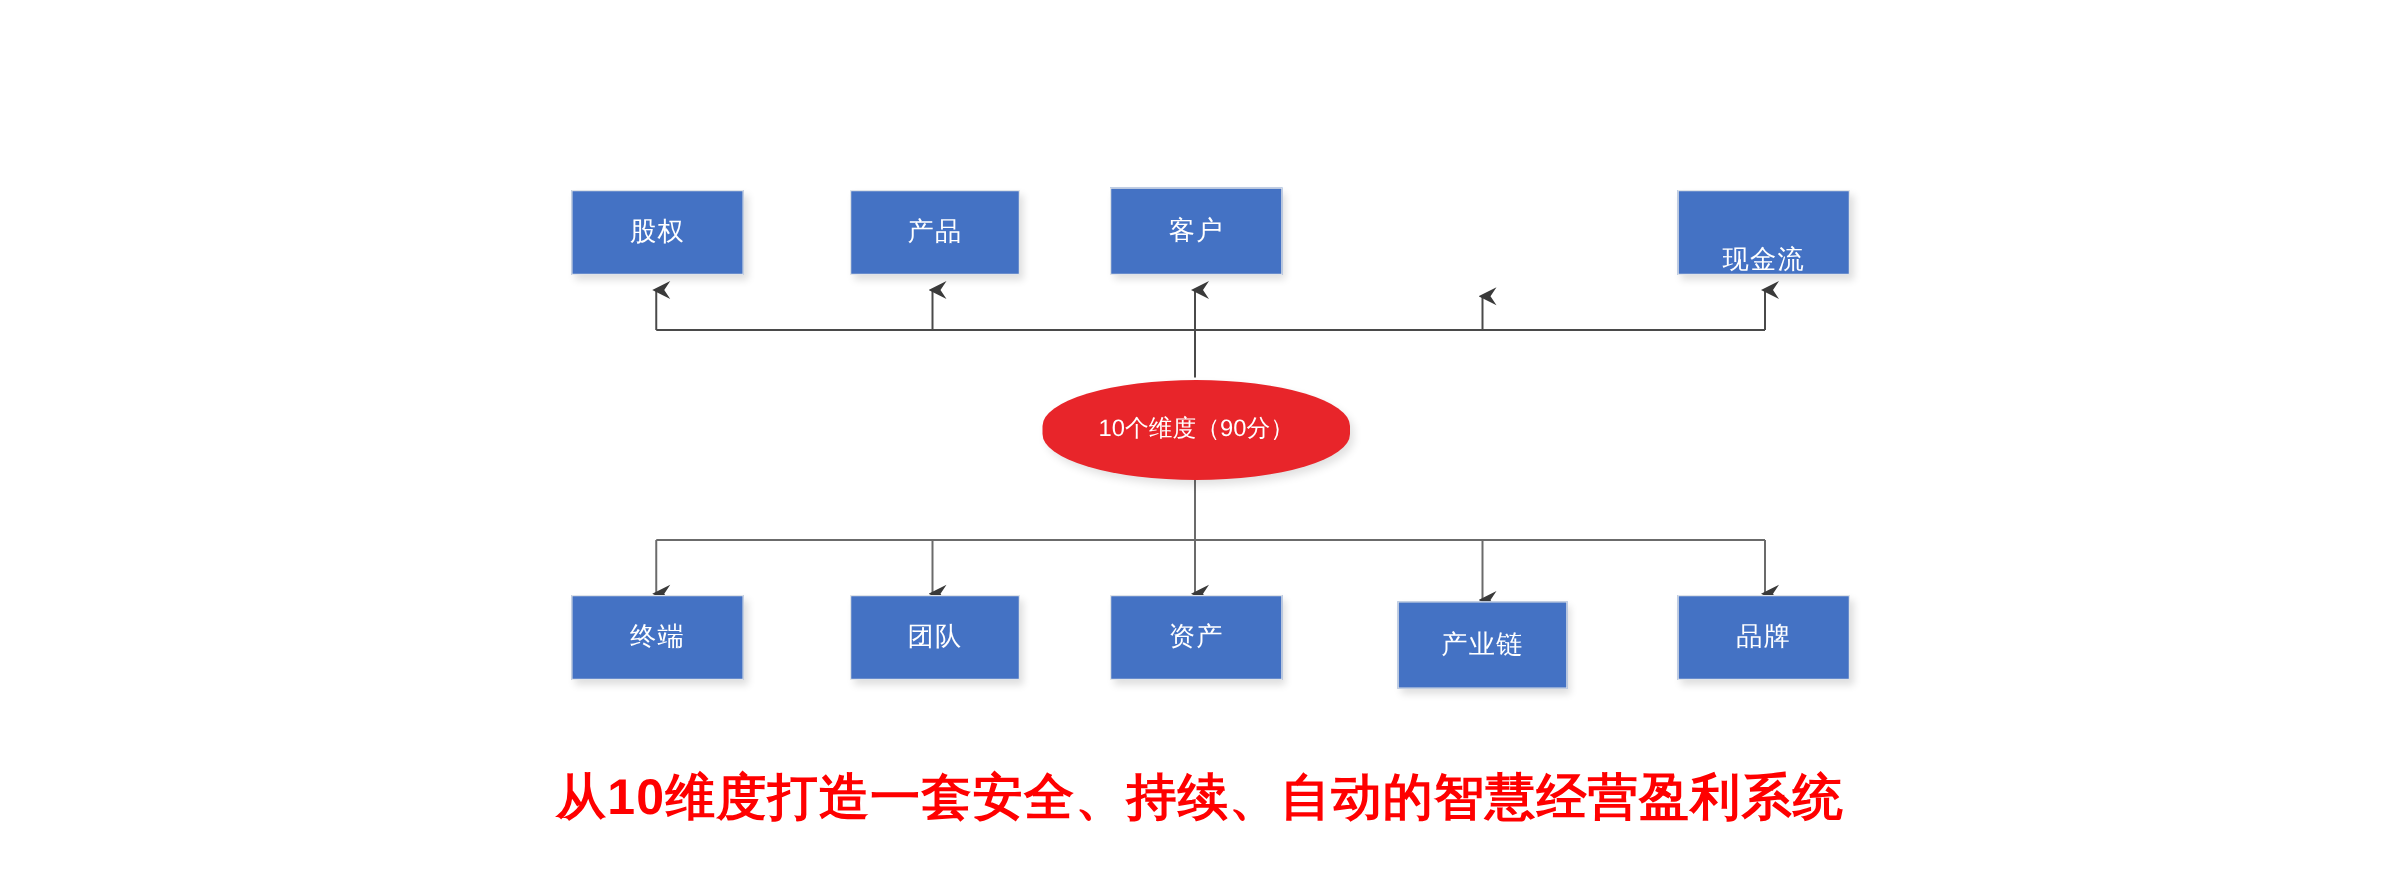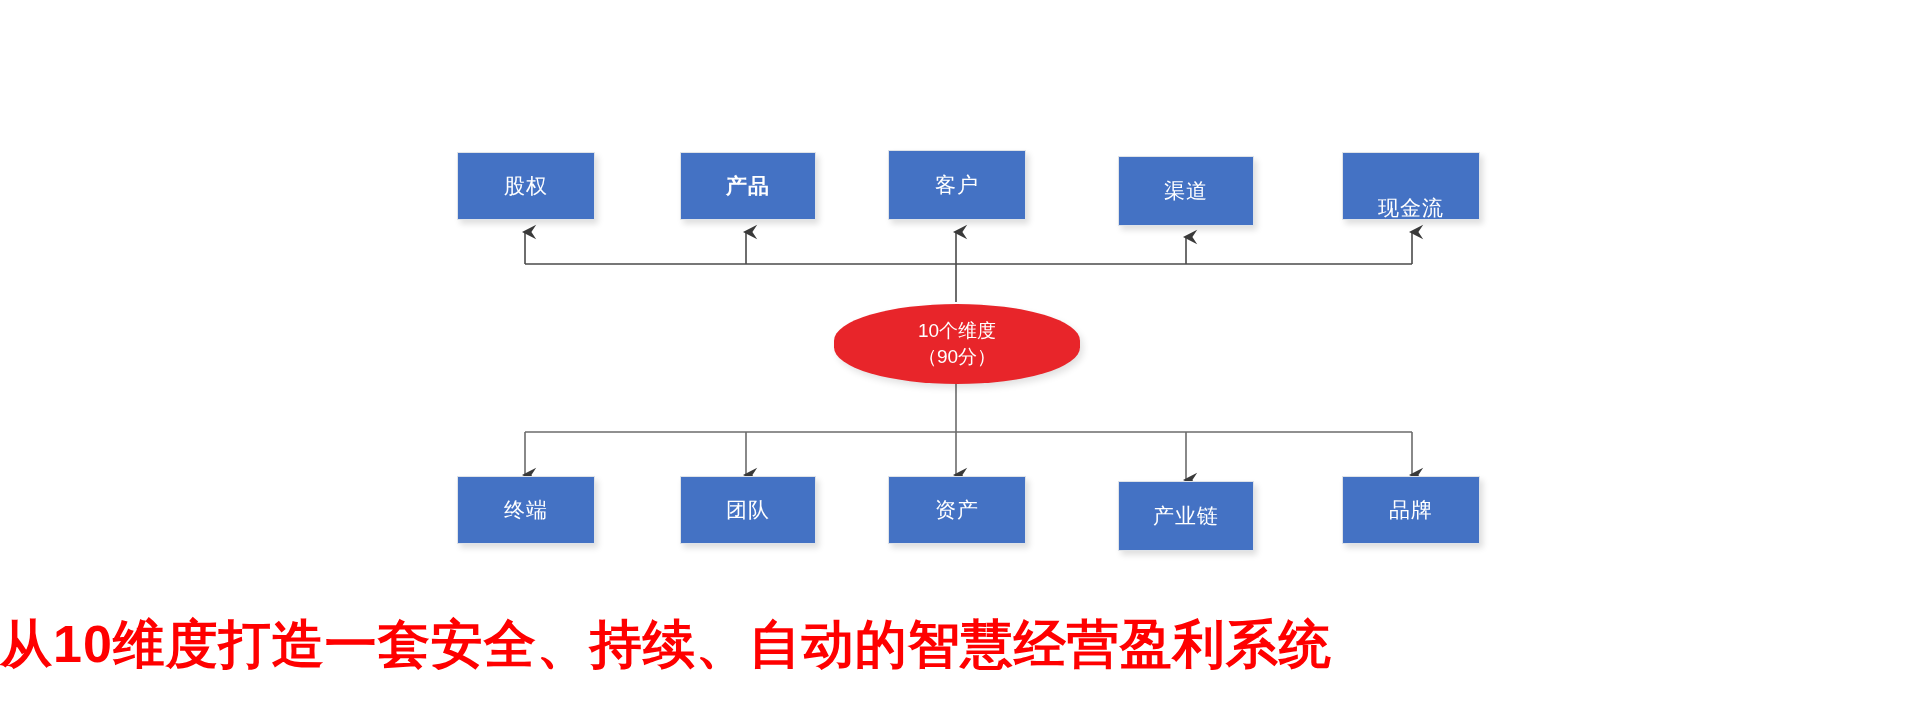--- a/index.html
+++ b/index.html
@@ -43,36 +43,37 @@
     font-weight: 400;
     line-height: 1.1;
     white-space: nowrap;
   }
   .hub {
     position: absolute;
     box-sizing: border-box;
     background: #E8252A;
     border-radius: 50% / 46%;
     display: flex;
-    flex-direction: column;
+    flex-direction: row;
     align-items: center;
     justify-content: center;
     color: #ffffff;
     font-size: 19px;
     line-height: 1.35;
     box-shadow: 3px 4px 7px rgba(0,0,0,0.12);
     white-space: nowrap;
   }
   .hub-line { display: block; }
   .caption {
     position: absolute;
     left: 0;
     width: 1920px;
+    text-align: center;
     color: #FF0000;
-    font-size: 52px;
+    font-size: 40px;
     font-weight: bold;
     letter-spacing: 1px;
     white-space: nowrap;
   }
 </style>
 </head>
 <body>
 
 <div id="canvas">
 
@@ -106,31 +107,28 @@
       <line x1="1412" y1="400" x2="1412" y2="443" marker-end="url(#arrow-down)"></line>
 
       <line x1="956" y1="352" x2="956" y2="400"></line>
     </g>
   </svg>
 
   <div class="node-box" style="left:457px; top:120px; width:138px; height:68px;">
     <span>股权</span>
   </div>
 
-  <div class="node-box" style="left:680px; top:120px; width:136px; height:68px;font-weight:bold;">
+  <div class="node-box" style="left:680px; top:120px; width:136px; height:68px;">
     <span>产品</span>
   </div>
 
   <div class="node-box" style="left:888px; top:118px; width:138px; height:70px;justify-content:center;">
     <span>客户</span>
   </div>
 
-  <div class="node-box" style="left:1118px; top:124px; width:136px; height:70px;">
-    <span>渠道</span>
-  </div>
 
   <div class="node-box" style="left:1342px; top:120px; width:138px; height:68px;align-items:flex-end;">
     <span>现金流</span>
   </div>
 
   <div class="hub" style="left:834px; top:272px; width:246px; height:80px;">
     <span class="hub-line">10个维度</span>
     <span class="hub-line">（90分）</span>
   </div>
 

